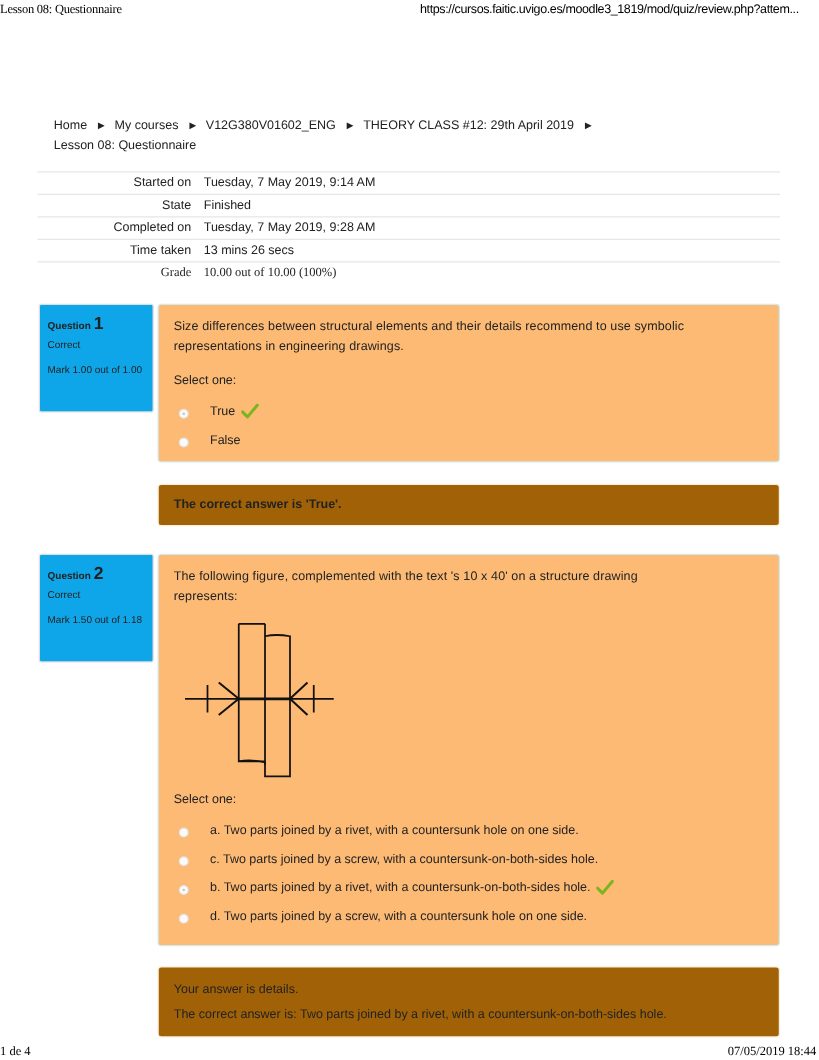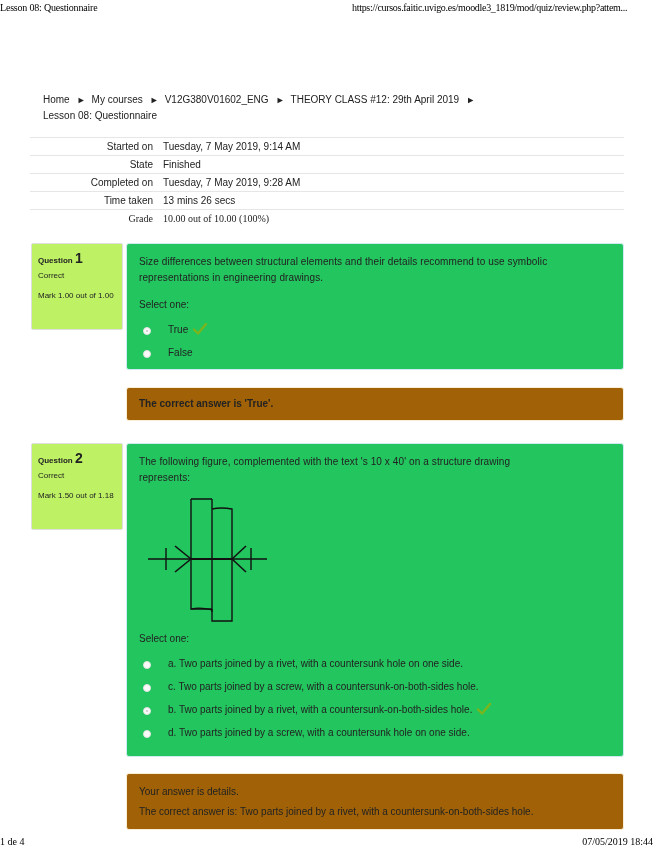--- a/index.html
+++ b/index.html
@@ -1,41 +1,41 @@
 <!DOCTYPE html>
 <html><head>
   <meta charset="utf-8">
   <style>
     * { box-sizing: border-box; margin: 0; padding: 0; }
     html, body { width: 655px; height: 848px; background: #ffffff; overflow: hidden; }
     body { position: relative; font-family: "Liberation Sans", sans-serif; color: #1a1a1a; }
 
     .print-header-left { position: absolute; left: 0; top: 2px; font-family: "Liberation Serif", serif; font-size: 10px; color: #000; letter-spacing: -0.2px; }
-    .print-header-right { position: absolute; left: 352px; top: 2px; font-family: Liberation Serif, serif; font-size: 10px; color: #000; letter-spacing: -0.3px; white-space: nowrap; text-align: right; }
+    .print-header-right { position: absolute; left: 336px; top: 2px; font-family: Liberation Sans, sans-serif; font-size: 10px; color: #000; letter-spacing: -0.3px; white-space: nowrap; text-align: right; }
     .print-footer-left { position: absolute; left: 0; top: 836px; font-family: "Liberation Serif", serif; font-size: 10px; color: #000; }
     .print-footer-right { position: absolute; right: 2px; top: 836px; font-family: "Liberation Serif", serif; font-size: 10px; color: #000; }
 
     .breadcrumb { position: absolute; left: 43px; top: 92px; width: 560px; font-size: 10px; line-height: 16px; color: #222; }
     .breadcrumb a { color: #222; text-decoration: none; }
     .breadcrumb .sep { display: inline-block; margin: 0 6px 0 7px; font-size: 9px; }
 
     .summary-table { position: absolute; left: 30px; top: 137px; width: 594px; border-collapse: collapse; font-size: 10px; }
     .summary-table tr { height: 18px; }
     .summary-table td { border-top: 1px solid #e6e6e6; padding: 0 5px; vertical-align: middle; }
     .summary-table tr:last-child td { border-bottom: none; font-family: Liberation Serif, serif; }
     .summary-table td.label { width: 128px; text-align: right; color: #222; }
     .summary-table td.value { text-align: left; color: #222; }
 
-    .q-info { position: absolute; left: 31px; width: 92px; border: 1px solid #dedede; border-radius: 2px; background: #bef264; padding: 6px 6px 6px 6px; font-size: 8px; color: #222; }
+    .q-info { position: absolute; left: 31px; width: 92px; border: 1px solid #dedede; border-radius: 2px; background: #0ea5e9; padding: 6px 6px 6px 6px; font-size: 8px; color: #222; }
     .q-info .qno-label { font-size: 8px; font-weight: bold; }
     .q-info .qno { font-size: 14px; font-weight: bold; }
     .q-info .state { margin-top: 5px; font-size: 8px; }
     .q-info .grade { margin-top: 8px; font-size: 8px; line-height: 16px; }
 
-    .q-content { position: absolute; left: 126px; width: 498px; border: 1px solid #cfeaf2; border-radius: 3px; background: #22c55e; padding: 10px 12px; font-size: 10px; color: #222; }
+    .q-content { position: absolute; left: 126px; width: 498px; border: 1px solid #cfeaf2; border-radius: 3px; background: #fdba74; padding: 10px 12px; font-size: 10px; color: #222; }
     .q-content .qtext { line-height: 16px; letter-spacing: 0.1px; }
     .q-content .prompt { margin-top: 12px; line-height: 14px; }
     .answer-option { display: flex; align-items: flex-end; height: 23px; }
     .radio { width: 8px; height: 8px; border-radius: 50%; border: 1px solid #e3e3e3; background: #fafafa; margin-left: 4px; margin-right: 17px; position: relative; flex-shrink: 0; }
     .radio.checked::after { content: ""; position: absolute; left: 2px; top: 2px; width: 2px; height: 2px; border-radius: 50%; background: #c4c4c4; }
     .check-icon { display: inline-block; margin-left: 5px; width: 14px; height: 12px; }
 
     .feedback { position: absolute; left: 126px; width: 498px; border: 1px solid #fbeed6; border-radius: 3px; background: #a16207; padding: 8px 12px; font-size: 10px; color: #222; }
     .feedback p { line-height: 20px; }
 

